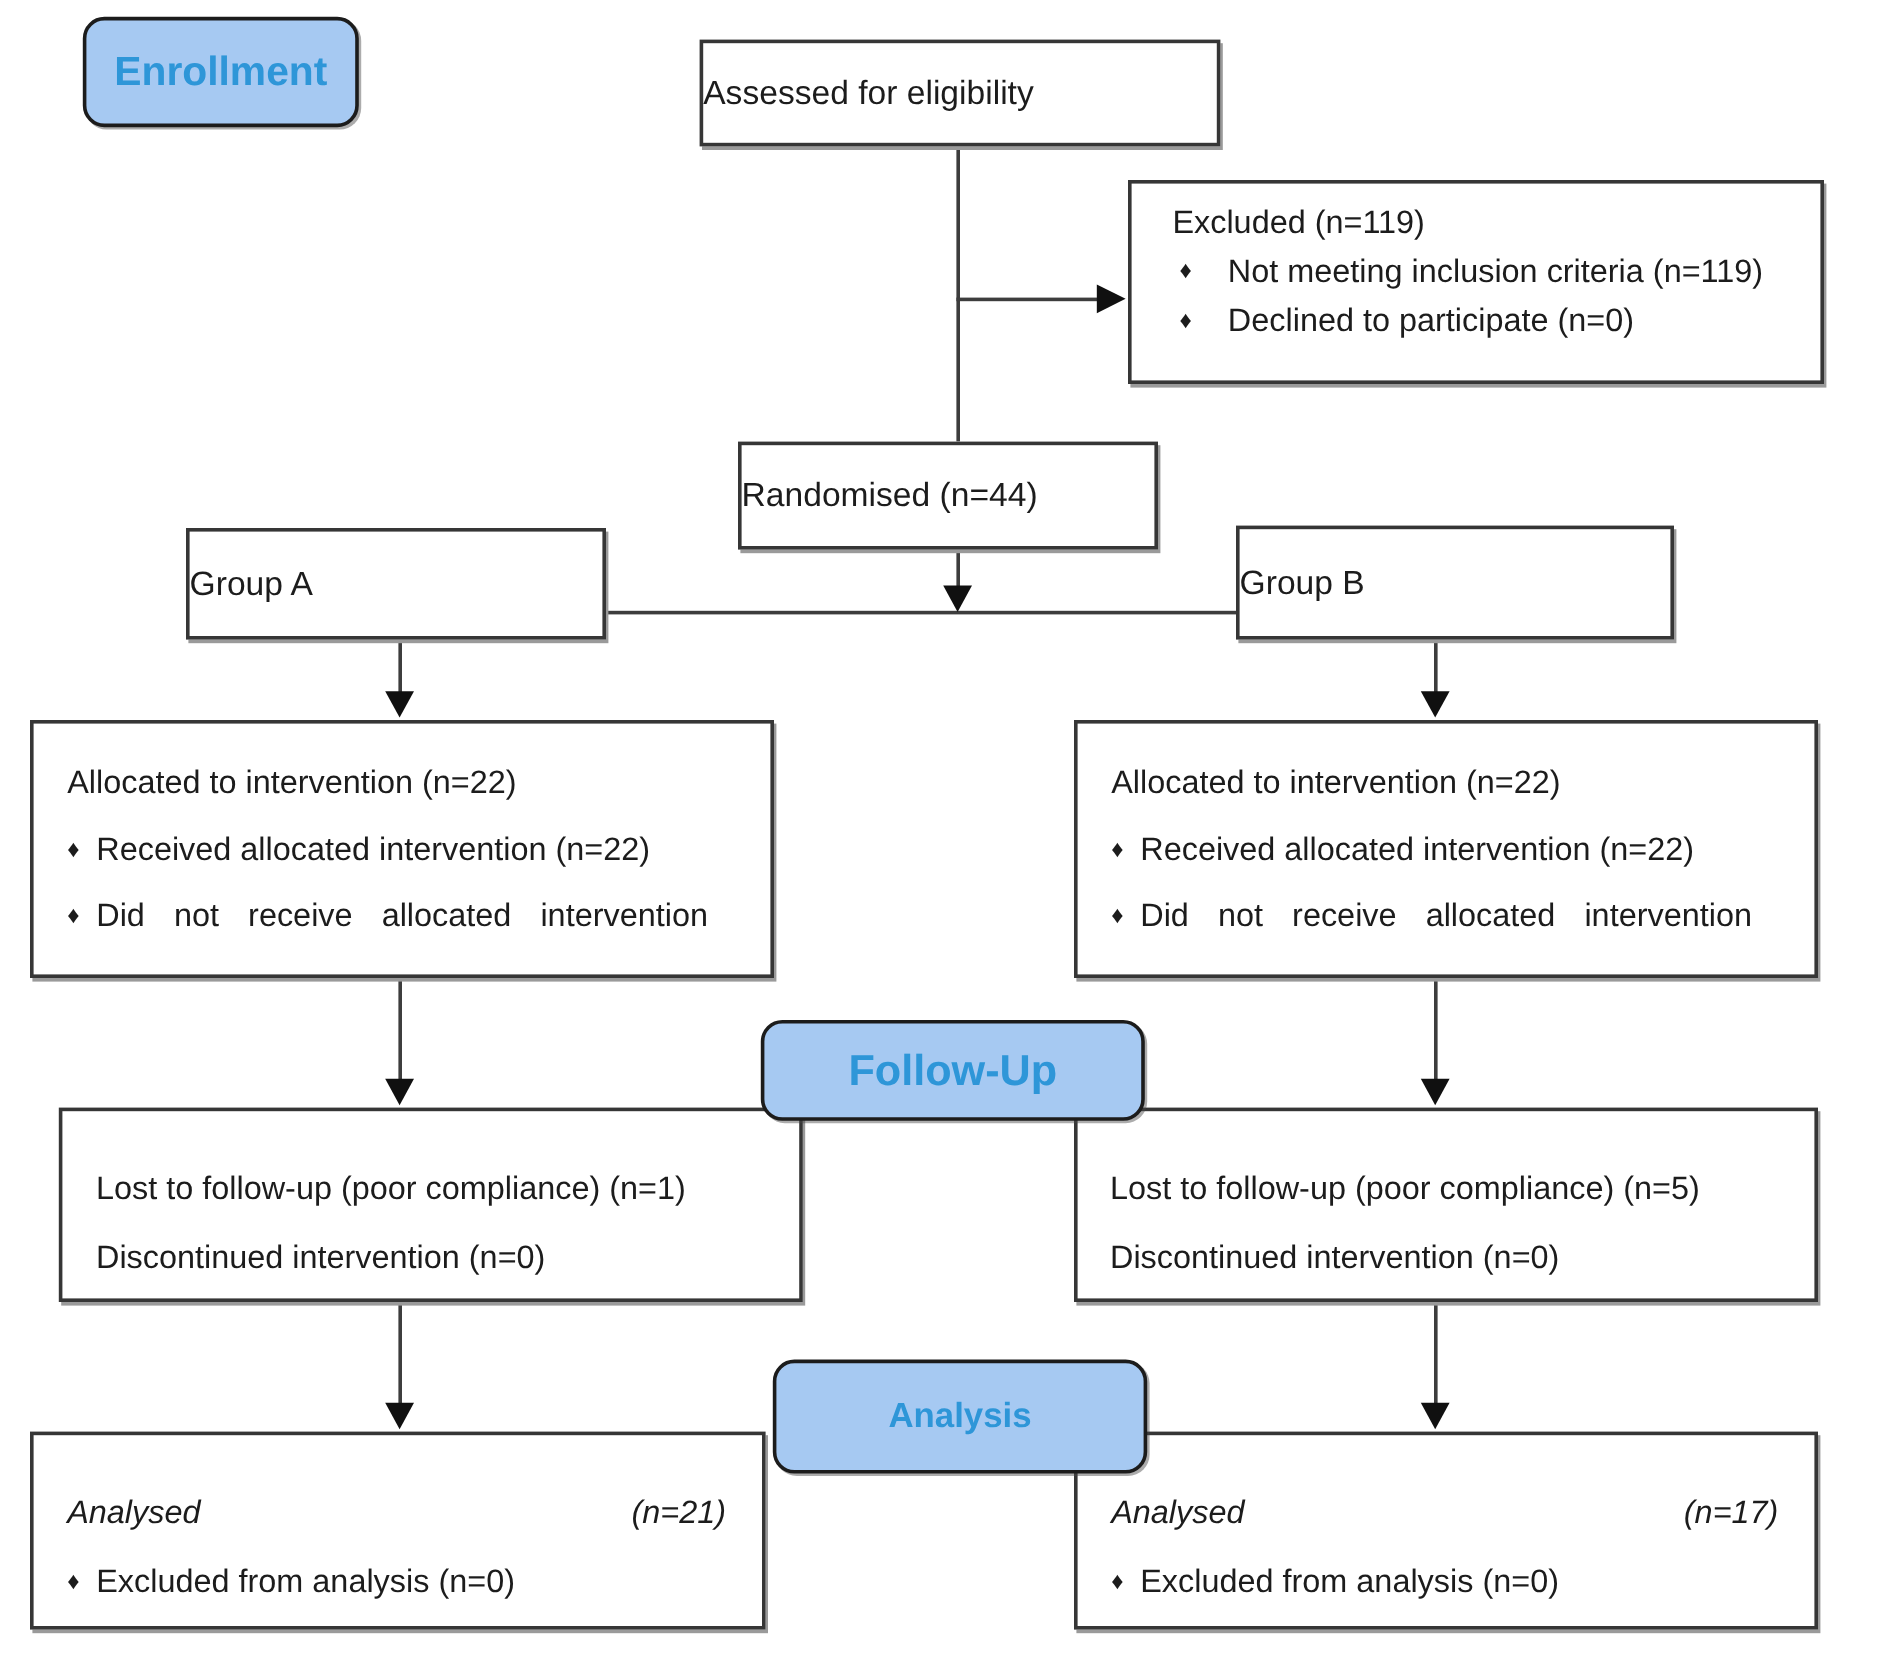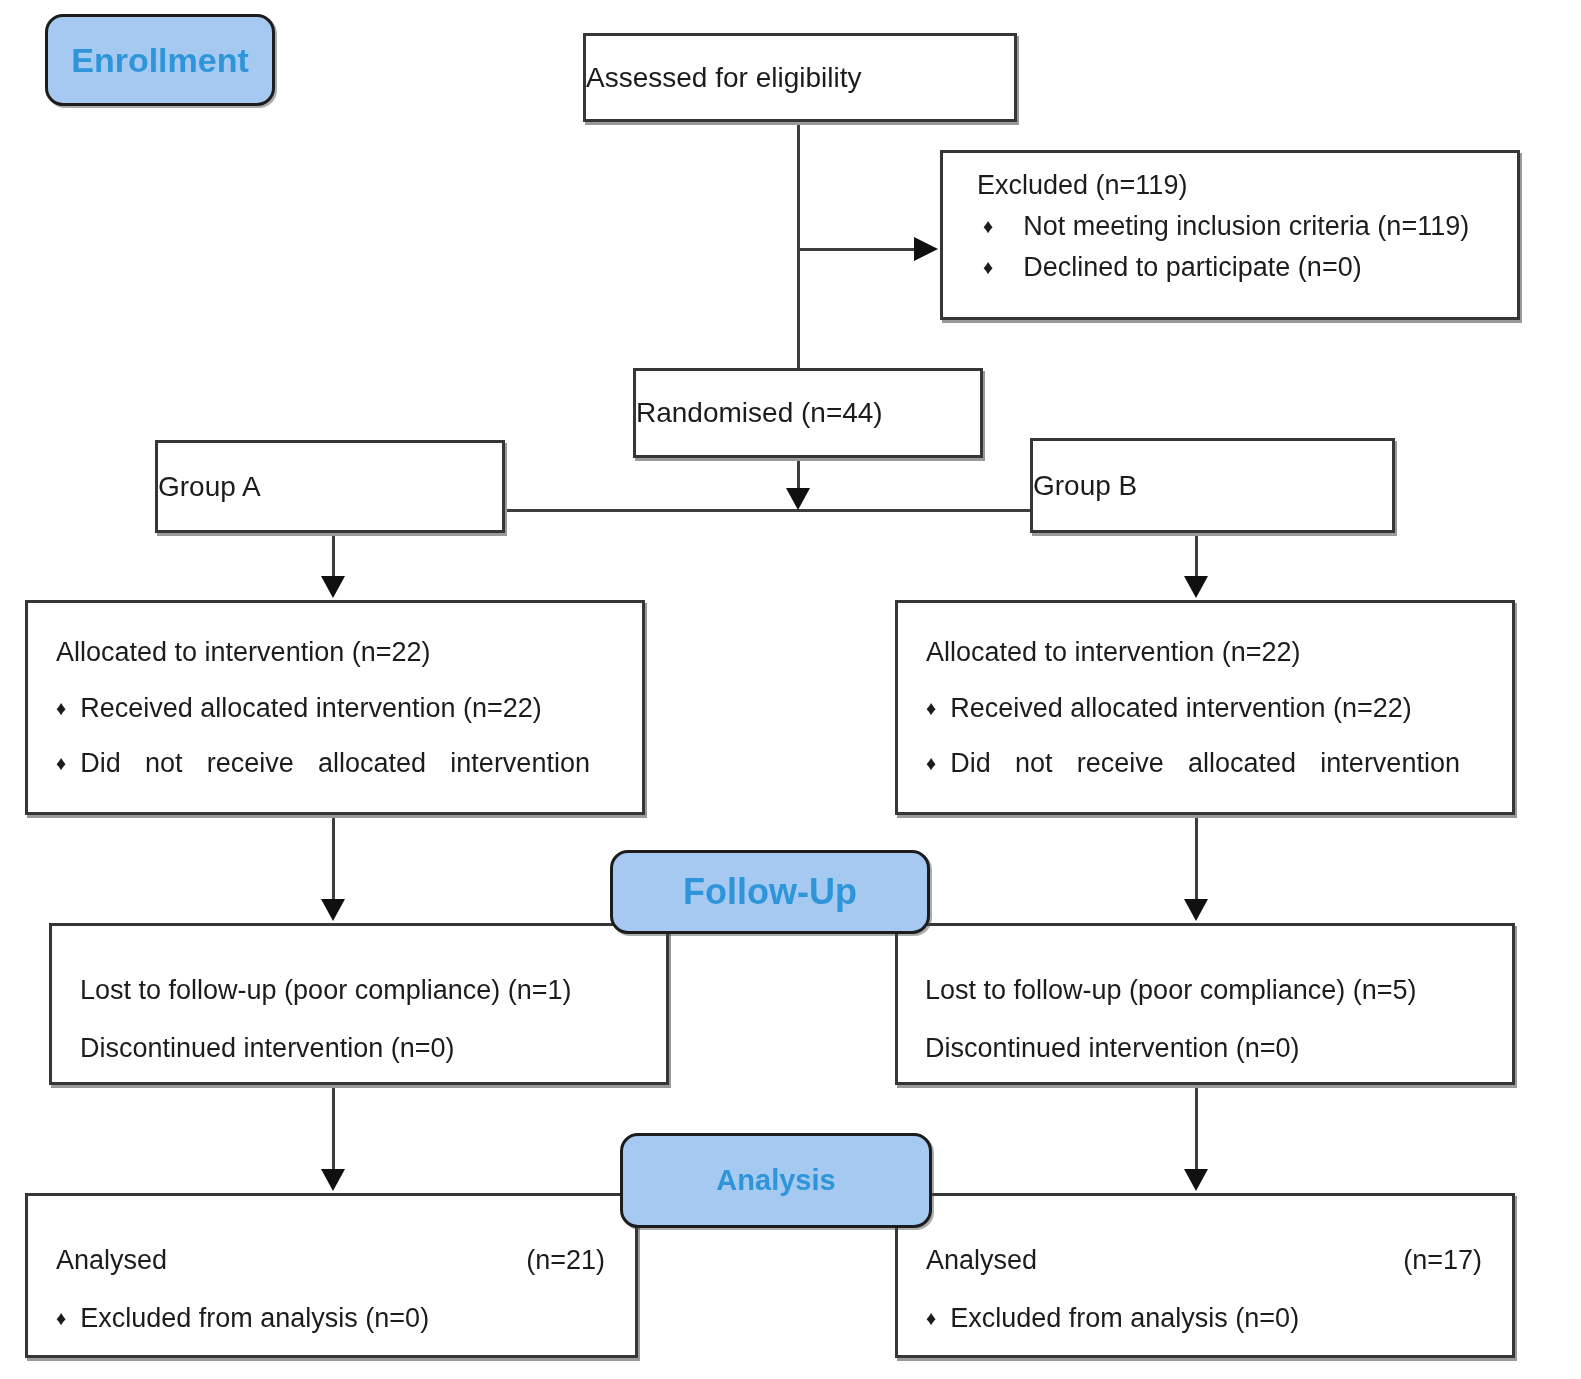--- a/index.html
+++ b/index.html
@@ -20,33 +20,34 @@
     box-sizing:border-box;
     z-index:1;
     font-size:27px;
     line-height:32px;
   }
   .center-box{display:flex;align-items:center;justify-content:flex-start;font-size:28px;}
   .content-box{display:flex;flex-direction:column;}
   .bullet-row{display:flex;align-items:flex-start;}
   .bullet-glyph{font-size:20px;line-height:32px;flex:0 0 auto;}
   .justify-wide{word-spacing:0.62em;}
-  .split-row{display:flex;justify-content:space-between;}
+  .split-row{display:flex;justify-content:space-between;font-style:italic;}
   
   .badge{
     position:absolute;
     background:#a6c9f2;
     border:3px solid #1c1c1c;
     border-radius:18px;
     box-shadow:2px 2px 0 rgba(70,70,70,0.45);
     display:flex;align-items:center;justify-content:center;
     color:#2e96d8;
     font-weight:bold;
     z-index:3;
     box-sizing:border-box;
+    margin-left:24px;
   }
   
   .line{position:absolute;background:#3d3d3d;z-index:0;}
   .arrow-down{
     position:absolute;width:0;height:0;z-index:2;
     border-left:12px solid transparent;
     border-right:12px solid transparent;
     border-top:22px solid #101010;
   }
   .arrow-right{
@@ -106,21 +107,21 @@
     <div class="bullet-row" style="padding-left:6px;gap:30px;">
       <span class="bullet-glyph">♦</span>
       <span>Not meeting inclusion criteria (n=119)</span>
     </div>
     <div class="bullet-row" style="padding-left:6px;gap:30px;">
       <span class="bullet-glyph">♦</span>
       <span>Declined to participate (n=0)</span>
     </div>
   </div>
 
-  <div class="fbox center-box" style="left:633px;top:368px;width:350px;height:90px;">
+  <div class="fbox center-box" style="left:615px;top:368px;width:350px;height:90px;">
     <span>Randomised (n=44)</span>
   </div>
 
   <div class="fbox center-box" style="left:155px;top:440px;width:350px;height:93px;">
     <span>Group A</span>
   </div>
 
   <div class="fbox center-box" style="left:1030px;top:438px;width:365px;height:95px;">
     <span>Group B</span>
   </div>

